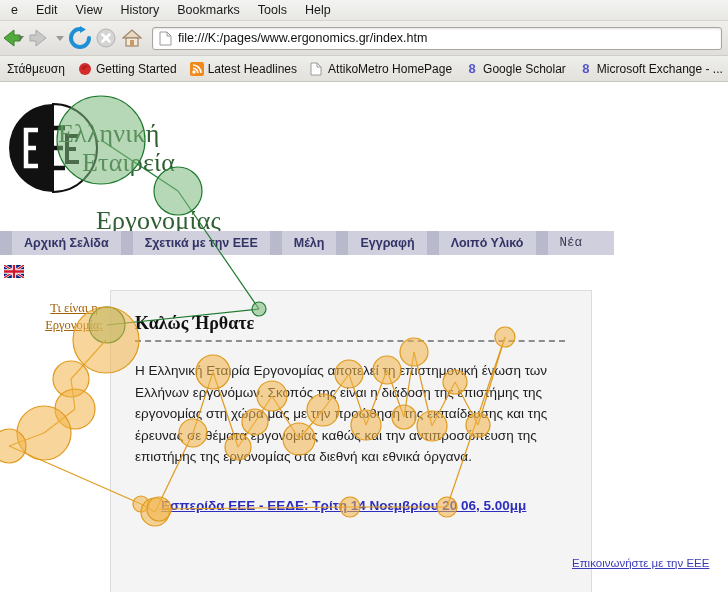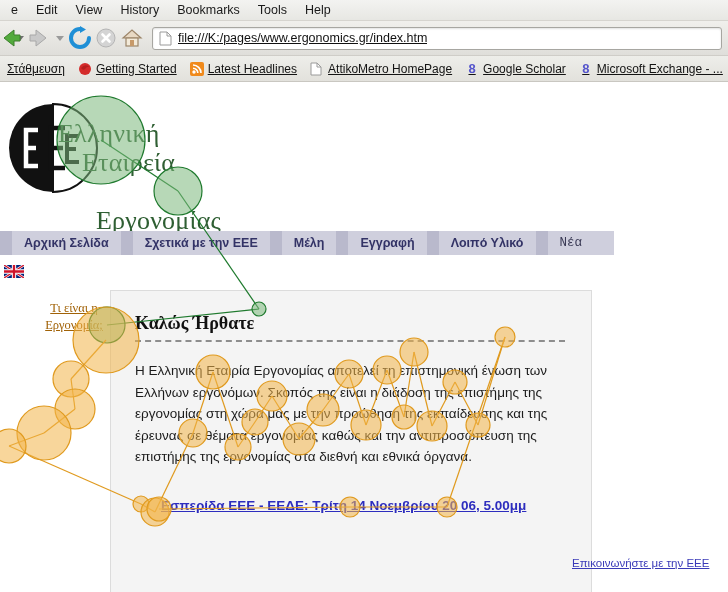--- a/index.html
+++ b/index.html
@@ -40,33 +40,33 @@
   }
   .urlbar {
     flex: 1 1 auto; height: 23px; margin-left: 6px;
     background: #ffffff; border: 1px solid #a7a6a1;
     border-radius: 3px;
     display: flex; align-items: center; padding: 0 6px;
     box-shadow: inset 0 1px 2px rgba(0,0,0,.12);
   }
   .urlbar .doc-ico { width: 13px; height: 15px; flex: 0 0 auto; margin-right: 6px; }
   .urlbar .urltext {
-    font-size: 12.5px; color: #111; white-space: nowrap; overflow: hidden; text-decoration: underline;
+    font-size: 12.5px; color: #111; white-space: nowrap; overflow: hidden;
   }
 
   .bookmarkbar {
     position: absolute; left: 0; top: 56px; width: 728px; height: 26px;
     background: linear-gradient(#eeeeea, #e2e1dc);
     display: flex; align-items: center; gap: 3px;
     padding-left: 2px;
     border-bottom: 1px solid #c9c7c1;
     font-size: 12px; color: #131313;
     overflow: hidden; white-space: nowrap;
   }
-  .bm { display: flex; align-items: center; gap: 4px; padding: 2px 5px; flex: 0 0 auto; text-decoration: underline; }
+  .bm { display: flex; align-items: center; gap: 4px; padding: 2px 5px; flex: 0 0 auto; }
   .bm-ico { width: 14px; height: 14px; flex: 0 0 auto; position: relative; }
 
   
   .viewport {
     position: absolute; left: 0; top: 82px; width: 728px; height: 510px;
     background: #ffffff; overflow: hidden;
   }
 
   
   .logoband { position: absolute; left: 0; top: 0; width: 728px; height: 140px; }

